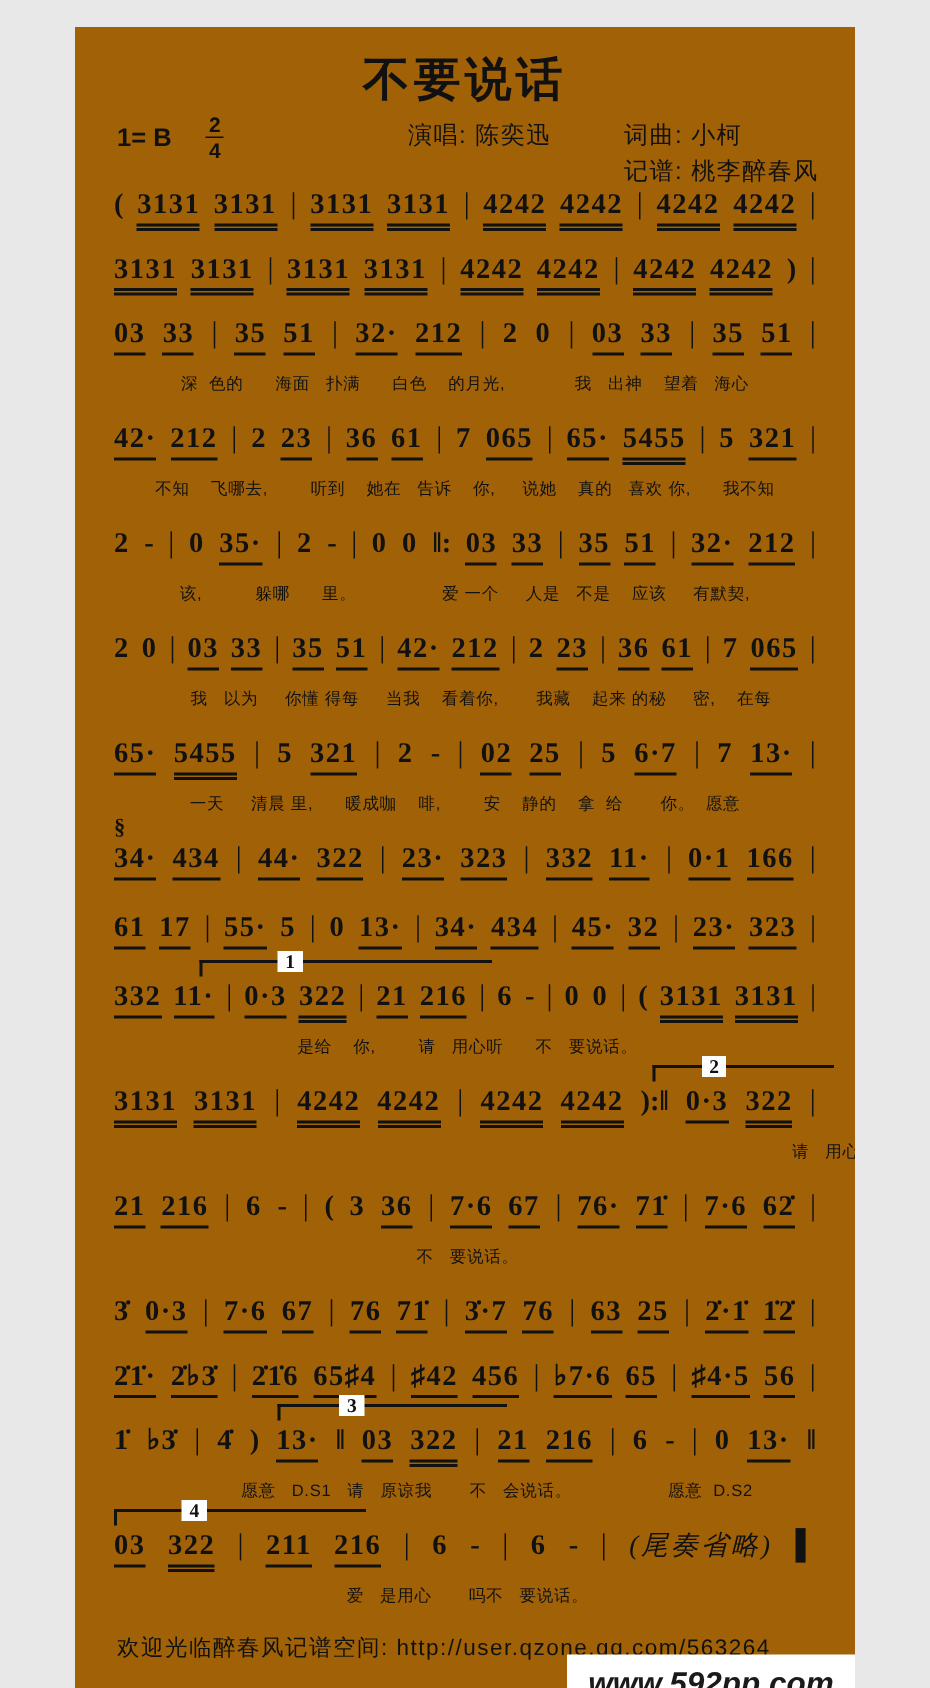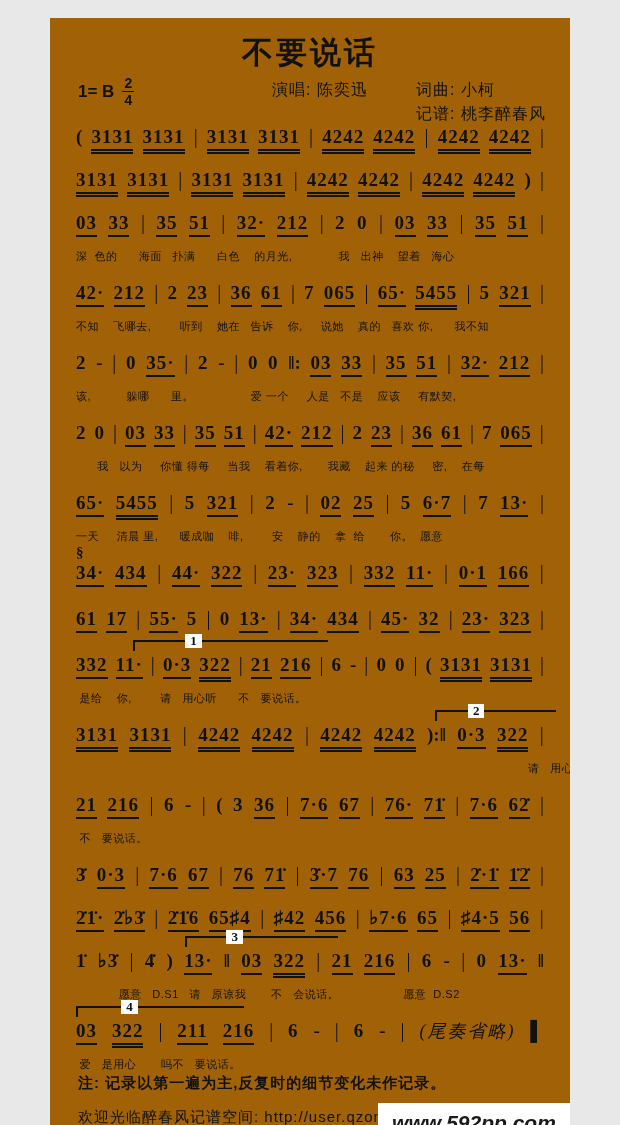--- a/index.html
+++ b/index.html
@@ -4,31 +4,31 @@
 <style>
   html,body{margin:0;padding:0;background:#e8e8e8;}
   .page{
     position:relative;width:520px;height:1125px;background:#a16207;color:#111;
     font-family:"Liberation Sans",sans-serif;overflow:hidden;margin:18px auto;
   }
   h1.title{
     margin:0;padding-top:14px;text-align:center;font-size:31px;font-weight:800;
     letter-spacing:3px;font-family:"Liberation Sans",sans-serif;
   }
-  .key{position:absolute;left:28px;top:58px;font-weight:700;font-size:17px;display:flex;align-items:center;gap:8px;}
+  .key{position:absolute;left:28px;top:58px;font-weight:700;font-size:17px;display:flex;align-items:center;gap:23px;}
   .frac{display:inline-flex;flex-direction:column;align-items:center;line-height:1;font-size:14px;font-weight:700;}
   .frac .num{border-bottom:1.5px solid #111;padding:0 2px 1px;}
   .frac .den{padding-top:1px;}
   .credit{position:absolute;font-size:16px;letter-spacing:1px;}
   .perf{left:222px;top:62px;}
   .comp{left:366px;top:62px;}
   .trans{left:366px;top:86px;}
   #systems{position:absolute;left:0;right:0;top:106px;}
   .sys{position:relative;padding:0 26px;}
-  .sys.lyr{margin-bottom:14px;}
+  .sys.lyr{margin-bottom:14px;text-align:center;}
   .sys.no-lyr{margin-bottom:11px;}
   .notes{
     display:flex;justify-content:space-between;align-items:baseline;
     font-family:"Liberation Serif",serif;font-weight:700;font-size:19px;
     line-height:24px;padding-bottom:5px;white-space:nowrap;
   }
   .tok{display:inline-block;letter-spacing:1px;position:relative;}
   .tok.u1,.tok.u2{border-bottom:2px solid #111;}
   .tok.u2::after{
     content:"";position:absolute;left:0;right:0;bottom:-5px;border-top:2px solid #111;
@@ -429,18 +429,17 @@
           <span class="tok u0 sym">-</span>
           <span class="tok u0 bar">|</span>
           <span class="tok u0 small-sym">(尾奏省略)</span>
           <span class="tok u0 sym">▌</span>
         </div>
         <div class="lyrics"> 爱   是用心       吗不   要说话。</div>
       </div>
     </div>
 
   <div class="footer">
-    <div class="foot-note">注: 记录以第一遍为主,反复时的细节变化未作记录。</div>
     <div class="foot-site">欢迎光临醉春风记谱空间: http://user.qzone.qq.com/563264</div>
   </div>
 
   <div class="watermark">www.592pp.com</div>
 </div>
 
 </body></html>

